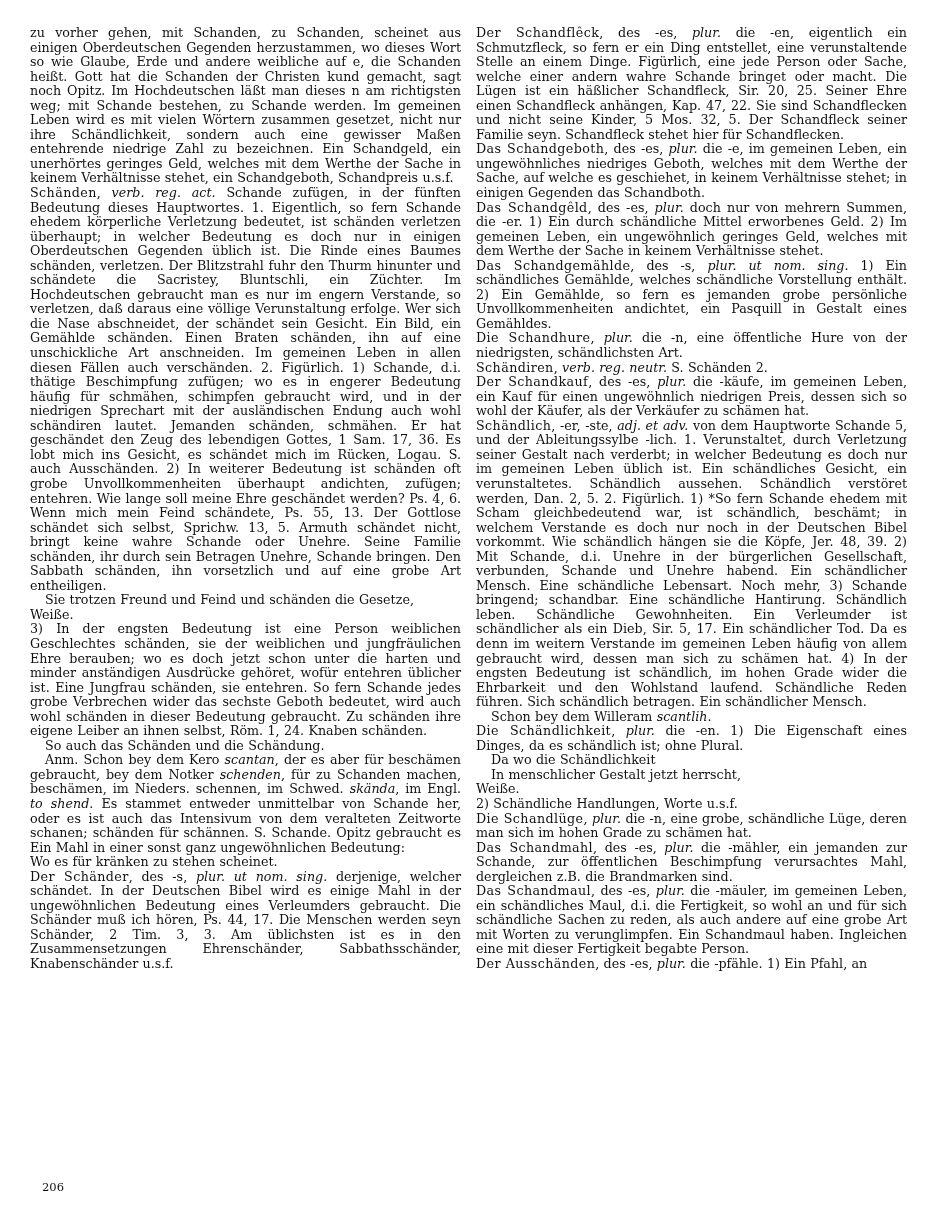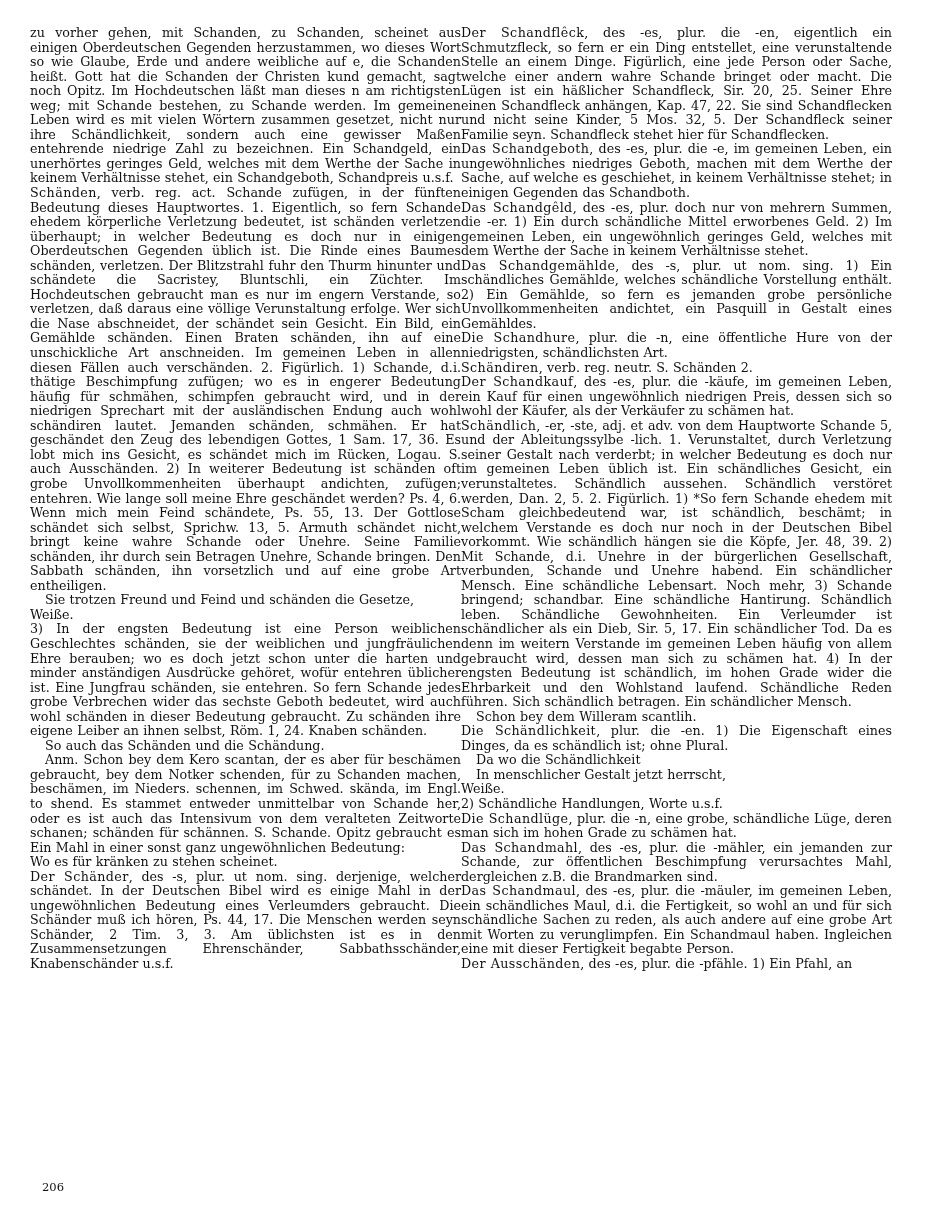--- a/index.html
+++ b/index.html
@@ -12,37 +12,38 @@
     width: 935px;
     height: 1210px;
     background: #ffffff;
     color: #111111;
     font-family: "DejaVu Serif", "Liberation Serif", serif;
     overflow: hidden;
     box-sizing: border-box;
   }
   .columns {
     display: flex;
+    gap: 15px;
     padding: 26px 28px 0 30px;
   }
   .col {
     width: 431px;
     box-sizing: border-box;
   }
   p.block {
     margin: 0;
     text-align: justify;
     font-size: 12.7px;
     line-height: 14.55px;
     word-spacing: 0.3px;
   }
   p.block.indent { text-indent: 15px; }
   p.block.right  { text-align: left; }
   .bold   { font-weight: normal; letter-spacing: 0.4px; }
-  .italic { }
+  .italic { font-style: italic; }
   .page-number {
     position: absolute;
     left: 30px;
     bottom: 16px;
     font-size: 11.5px;
     color: #111111;
     margin-left: 12px;
   }
 </style>
 </head>
@@ -56,21 +57,21 @@
         <p class="block indent"><span>Sie trotzen Freund und Feind und schänden die Gesetze,</span></p>
         <p class="block right"><span>Weiße.</span></p>
         <p class="block justify"><span>3) In der engsten Bedeutung ist eine Person weiblichen Geschlechtes schänden, sie der weiblichen und jungfräulichen Ehre berauben; wo es doch jetzt schon unter die harten und minder anständigen Ausdrücke gehöret, wofür entehren üblicher ist. Eine Jungfrau schänden, sie entehren. So fern Schande jedes grobe Verbrechen wider das sechste Geboth bedeutet, wird auch wohl schänden in dieser Bedeutung gebraucht. Zu schänden ihre eigene Leiber an ihnen selbst, Röm. 1, 24. Knaben schänden.</span></p>
         <p class="block indent"><span>So auch das Schänden und die Schändung.</span></p>
         <p class="block indent"><span>Anm. Schon bey dem Kero </span><span class="italic">scantan</span><span>, der es aber für beschämen gebraucht, bey dem Notker </span><span class="italic">schenden</span><span>, für zu Schanden machen, beschämen, im Nieders. schennen, im Schwed. </span><span class="italic">skända</span><span>, im Engl. </span><span class="italic">to shend</span><span>. Es stammet entweder unmittelbar von Schande her, oder es ist auch das Intensivum von dem veralteten Zeitworte schanen; schänden für schännen. S. Schande. Opitz gebraucht es Ein Mahl in einer sonst ganz ungewöhnlichen Bedeutung:</span></p>
         <p class="block justify"><span>Wo es für kränken zu stehen scheinet.</span></p>
         <p class="block justify"><span class="bold">Der Schänder</span><span>, des -s, </span><span class="italic">plur. ut nom. sing.</span><span> derjenige, welcher schändet. In der Deutschen Bibel wird es einige Mahl in der ungewöhnlichen Bedeutung eines Verleumders gebraucht. Die Schänder muß ich hören, Ps. 44, 17. Die Menschen werden seyn Schänder, 2 Tim. 3, 3. Am üblichsten ist es in den Zusammensetzungen Ehrenschänder, Sabbathsschänder, Knabenschänder u.s.f.</span></p>
       </div>
     <div class="col">
         <p class="block justify"><span class="bold">Der Schandflêck</span><span>, des -es, </span><span class="italic">plur.</span><span> die -en, eigentlich ein Schmutzfleck, so fern er ein Ding entstellet, eine verunstaltende Stelle an einem Dinge. Figürlich, eine jede Person oder Sache, welche einer andern wahre Schande bringet oder macht. Die Lügen ist ein häßlicher Schandfleck, Sir. 20, 25. Seiner Ehre einen Schandfleck anhängen, Kap. 47, 22. Sie sind Schandflecken und nicht seine Kinder, 5 Mos. 32, 5. Der Schandfleck seiner Familie seyn. Schandfleck stehet hier für Schandflecken.</span></p>
-        <p class="block justify"><span class="bold">Das Schandgeboth</span><span>, des -es, </span><span class="italic">plur.</span><span> die -e, im gemeinen Leben, ein ungewöhnliches niedriges Geboth, machen mit dem Werthe der Sache, auf welche es geschiehet, in keinem Verhältnisse stehet; in einigen Gegenden das Schandboth.</span></p>
+        <p class="block justify"><span class="bold">Das Schandgeboth</span><span>, des -es, </span><span class="italic">plur.</span><span> die -e, im gemeinen Leben, ein ungewöhnliches niedriges Geboth, welches mit dem Werthe der Sache, auf welche es geschiehet, in keinem Verhältnisse stehet; in einigen Gegenden das Schandboth.</span></p>
         <p class="block justify"><span class="bold">Das Schandgêld</span><span>, des -es, </span><span class="italic">plur.</span><span> doch nur von mehrern Summen, die -er. 1) Ein durch schändliche Mittel erworbenes Geld. 2) Im gemeinen Leben, ein ungewöhnlich geringes Geld, welches mit dem Werthe der Sache in keinem Verhältnisse stehet.</span></p>
         <p class="block justify"><span class="bold">Das Schandgemählde</span><span>, des -s, </span><span class="italic">plur. ut nom. sing.</span><span> 1) Ein schändliches Gemählde, welches schändliche Vorstellung enthält. 2) Ein Gemählde, so fern es jemanden grobe persönliche Unvollkommenheiten andichtet, ein Pasquill in Gestalt eines Gemähldes.</span></p>
         <p class="block justify"><span class="bold">Die Schandhure</span><span>, </span><span class="italic">plur.</span><span> die -n, eine öffentliche Hure von der niedrigsten, schändlichsten Art.</span></p>
         <p class="block justify"><span class="bold">Schändiren</span><span>, </span><span class="italic">verb. reg. neutr.</span><span> S. Schänden 2.</span></p>
         <p class="block justify"><span class="bold">Der Schandkauf</span><span>, des -es, </span><span class="italic">plur.</span><span> die -käufe, im gemeinen Leben, ein Kauf für einen ungewöhnlich niedrigen Preis, dessen sich so wohl der Käufer, als der Verkäufer zu schämen hat.</span></p>
         <p class="block justify"><span class="bold">Schändlich</span><span>, -er, -ste, </span><span class="italic">adj. et adv.</span><span> von dem Hauptworte Schande 5, und der Ableitungssylbe -lich. 1. Verunstaltet, durch Verletzung seiner Gestalt nach verderbt; in welcher Bedeutung es doch nur im gemeinen Leben üblich ist. Ein schändliches Gesicht, ein verunstaltetes. Schändlich aussehen. Schändlich verstöret werden, Dan. 2, 5. 2. Figürlich. 1) *So fern Schande ehedem mit Scham gleichbedeutend war, ist schändlich, beschämt; in welchem Verstande es doch nur noch in der Deutschen Bibel vorkommt. Wie schändlich hängen sie die Köpfe, Jer. 48, 39. 2) Mit Schande, d.i. Unehre in der bürgerlichen Gesellschaft, verbunden, Schande und Unehre habend. Ein schändlicher Mensch. Eine schändliche Lebensart. Noch mehr, 3) Schande bringend; schandbar. Eine schändliche Hantirung. Schändlich leben. Schändliche Gewohnheiten. Ein Verleumder ist schändlicher als ein Dieb, Sir. 5, 17. Ein schändlicher Tod. Da es denn im weitern Verstande im gemeinen Leben häufig von allem gebraucht wird, dessen man sich zu schämen hat. 4) In der engsten Bedeutung ist schändlich, im hohen Grade wider die Ehrbarkeit und den Wohlstand laufend. Schändliche Reden führen. Sich schändlich betragen. Ein schändlicher Mensch.</span></p>
         <p class="block indent"><span>Schon bey dem Willeram </span><span class="italic">scantlih</span><span>.</span></p>
         <p class="block justify"><span class="bold">Die Schändlichkeit</span><span>, </span><span class="italic">plur.</span><span> die -en. 1) Die Eigenschaft eines Dinges, da es schändlich ist; ohne Plural.</span></p>
         <p class="block indent"><span>Da wo die Schändlichkeit</span></p>
         <p class="block indent"><span>In menschlicher Gestalt jetzt herrscht,</span></p>

